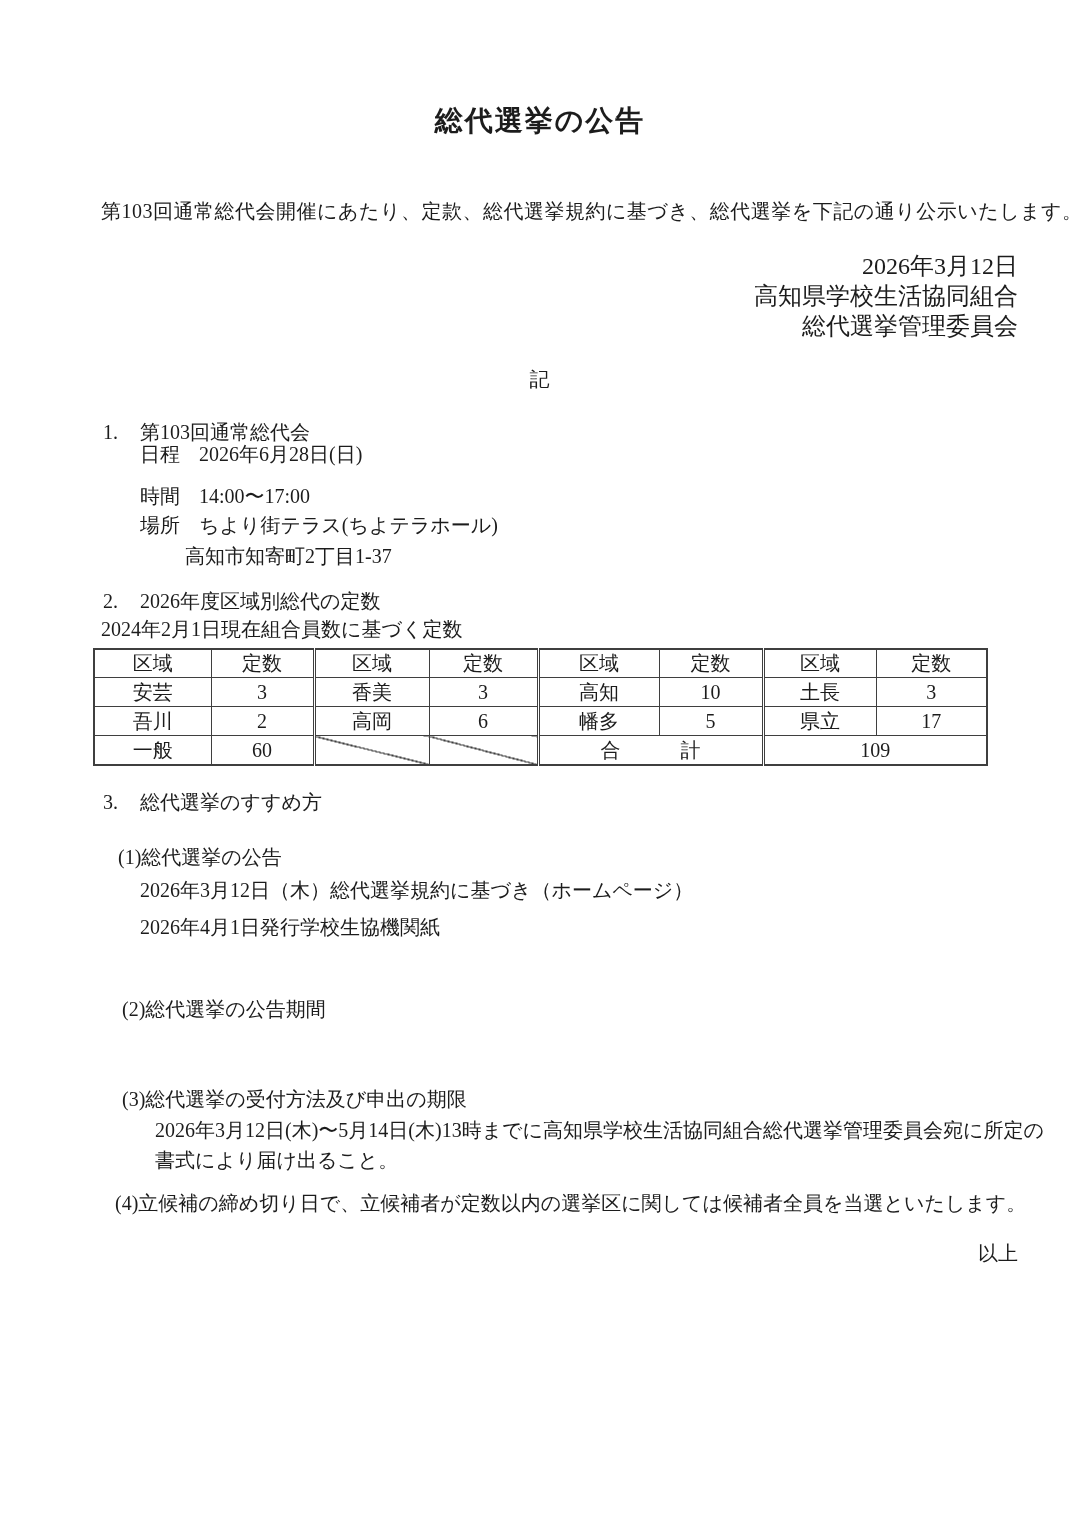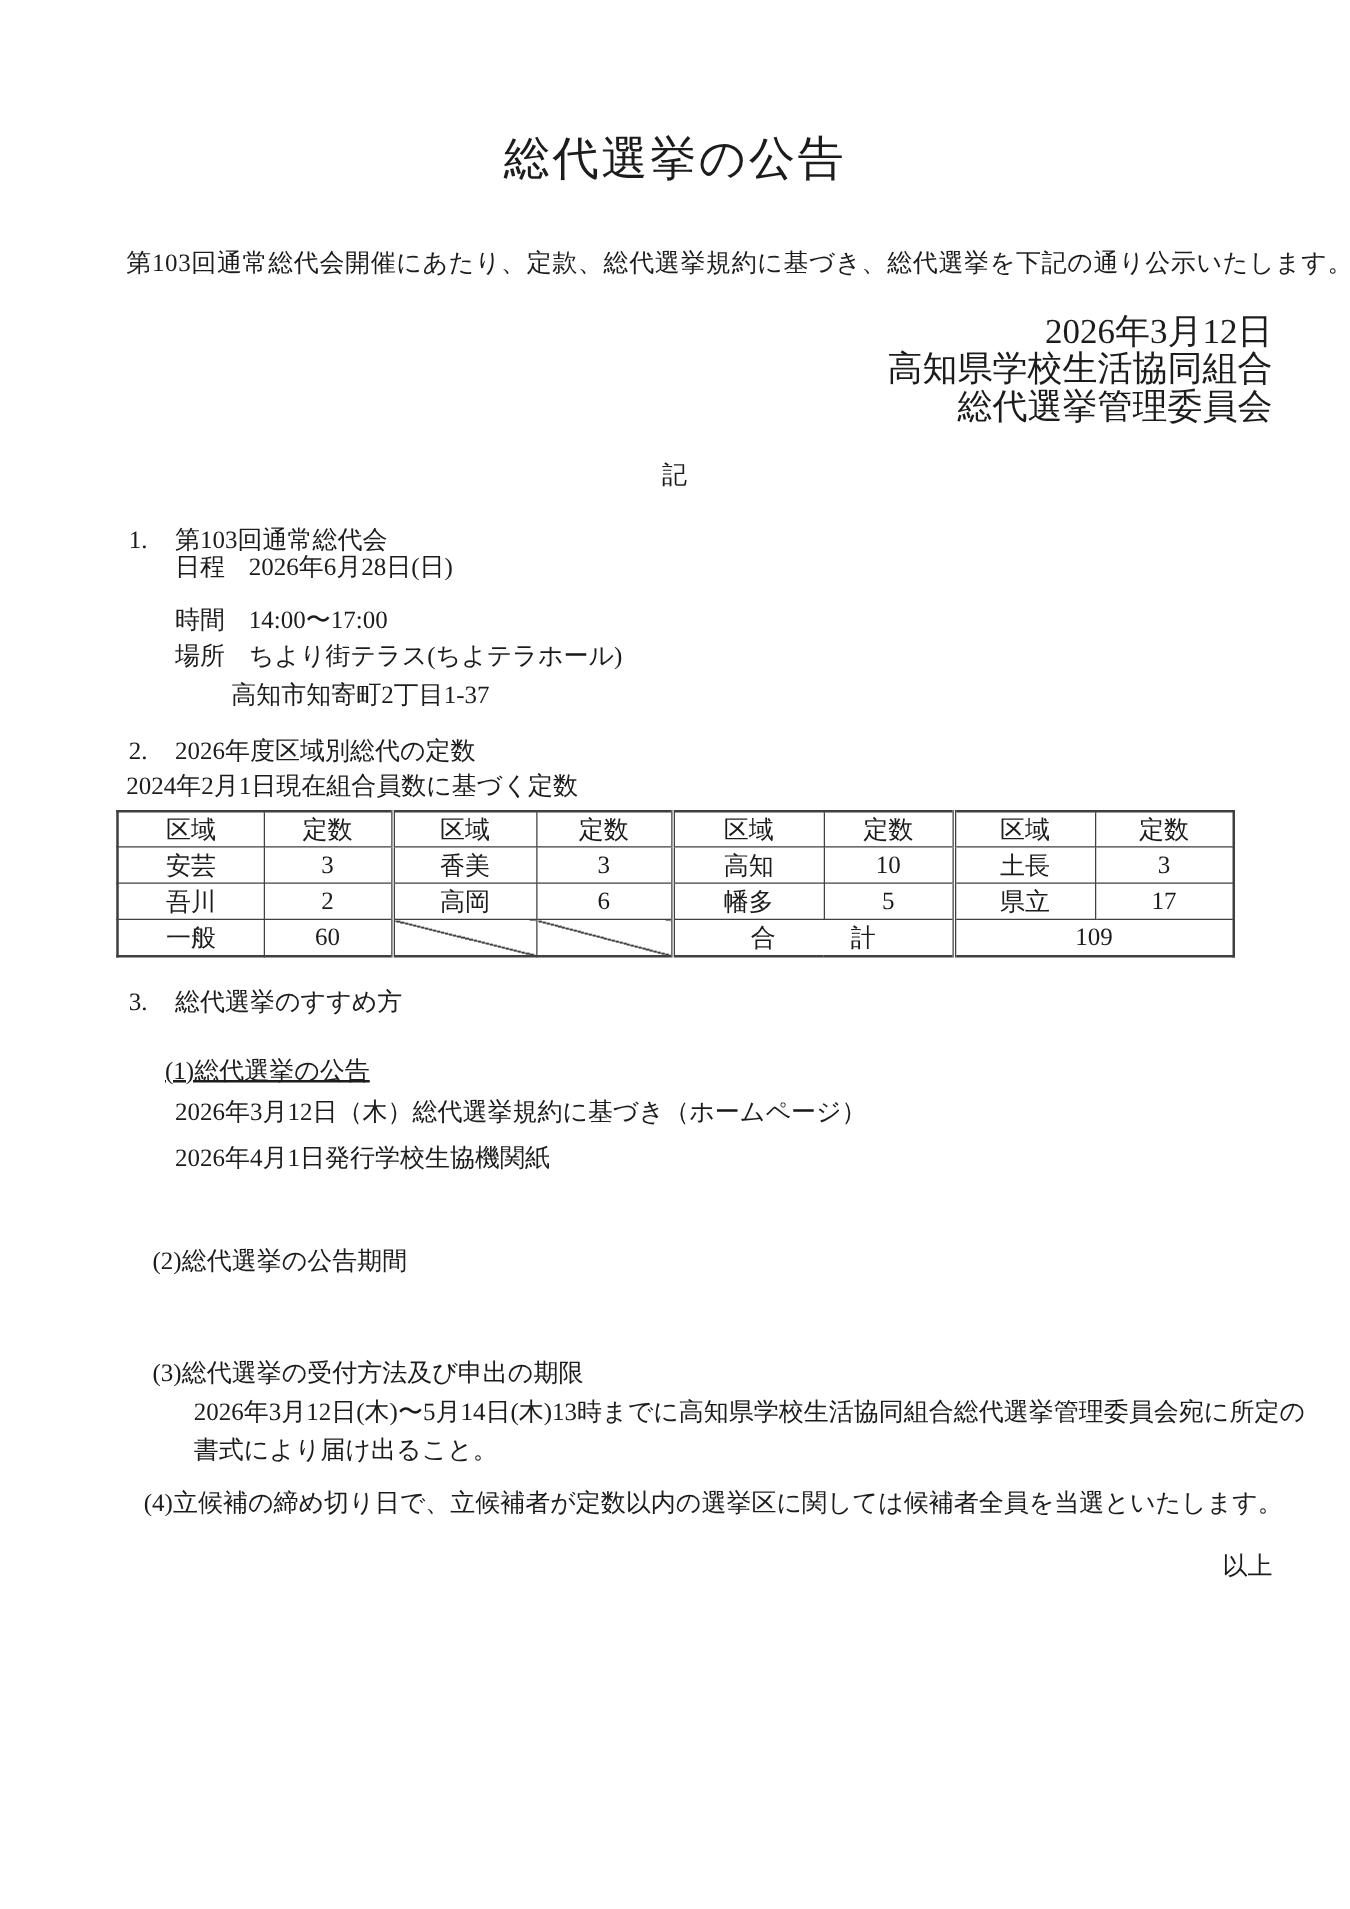--- a/index.html
+++ b/index.html
@@ -16,34 +16,34 @@
     font-family: "Liberation Serif", "DejaVu Serif", serif;
     color: #1c1c1c;
     overflow: hidden;
   }
   .abs { position: absolute; }
   .fs { font-size: 20px; line-height: 1.0; white-space: nowrap; }
 
   .title {
     top: 102px; left: 0; width: 100%;
     text-align: center;
-    font-size: 37px;
-    font-weight: normal;
+    font-size: 28px;
+    font-weight: bold;
     margin: 0;
     letter-spacing: 2px;
   }
   .intro {
     top: 201px; left: 101px;
     letter-spacing: 0.5px;
   }
   .issued {
     top: 251px; right: 62px;
     text-align: right;
   }
-  .issued div { line-height: 30px; font-size: 28px; }
+  .issued div { line-height: 30px; font-size: 24px; }
   .ki {
     top: 366px; left: 0; width: 100%;
     text-align: center;
     font-size: 20px;
     letter-spacing: 1px;
   }
 
   .secline { display: flex; }
   .num { display: inline-block; width: 37px; }
   .lbl { display: inline-block; margin-right: 14px; }
@@ -78,21 +78,21 @@
   table.quota tr.hdr td { height: 27px; }
   table.quota td.diag {
     background-image: linear-gradient(to top right,
       transparent calc(50% - 0.7px),
       #3f3f3f calc(50% - 0.7px),
       #3f3f3f calc(50% + 0.7px),
       transparent calc(50% + 0.7px));
   }
 
   .s3-head { top: 792px; left: 103px; }
-  .p1-head { top: 847px; left: 132px; text-decoration: underline; }
+  .p1-head { top: 847px; left: 118px; }
   .p1-l1  { top: 880px; left: 140px; }
   .p1-l2  { top: 917px; left: 140px; }
   .p2-head { top: 999px; left: 122px; }
   .p2-l1  { top: 1031px; left: 155px; }
   .p3-head { top: 1089px; left: 122px; }
   .p3-l1  { top: 1120px; left: 155px; }
   .p3-l2  { top: 1150px; left: 155px; }
   .p4-head { top: 1193px; left: 115px; }
   .closing { top: 1243px; right: 62px; }
 </style>

